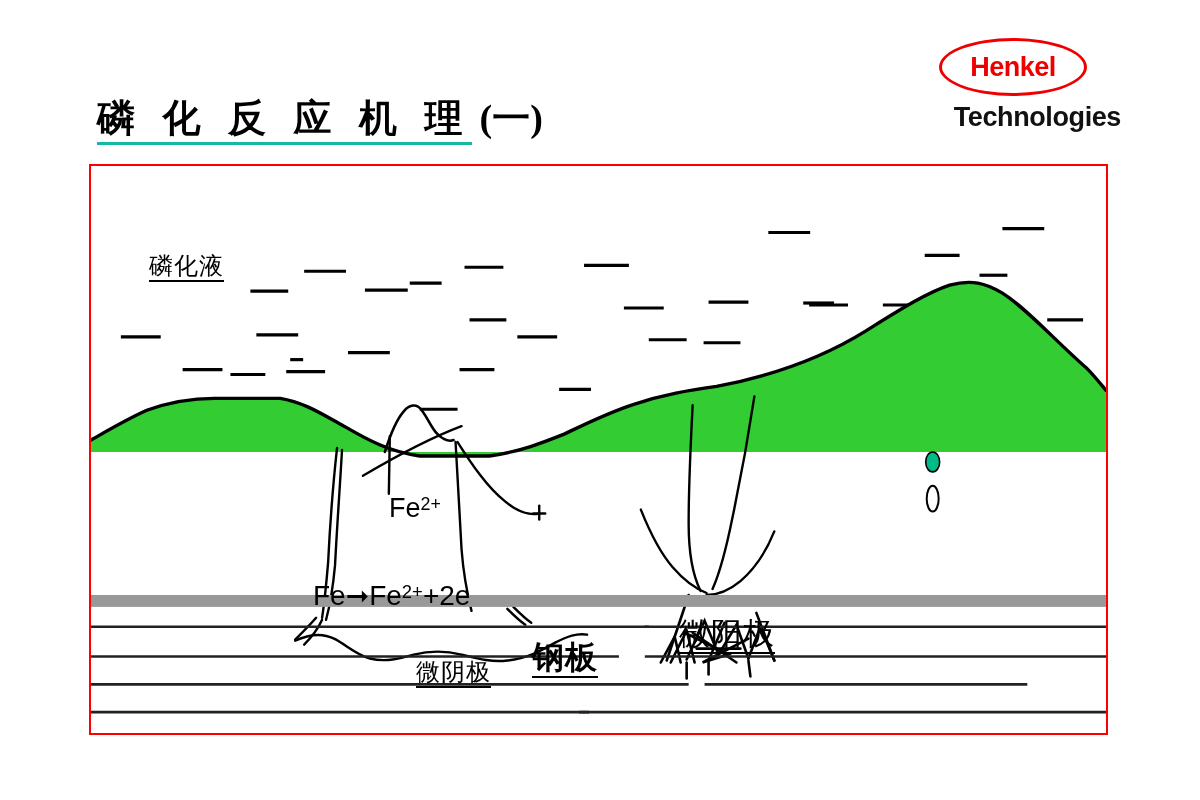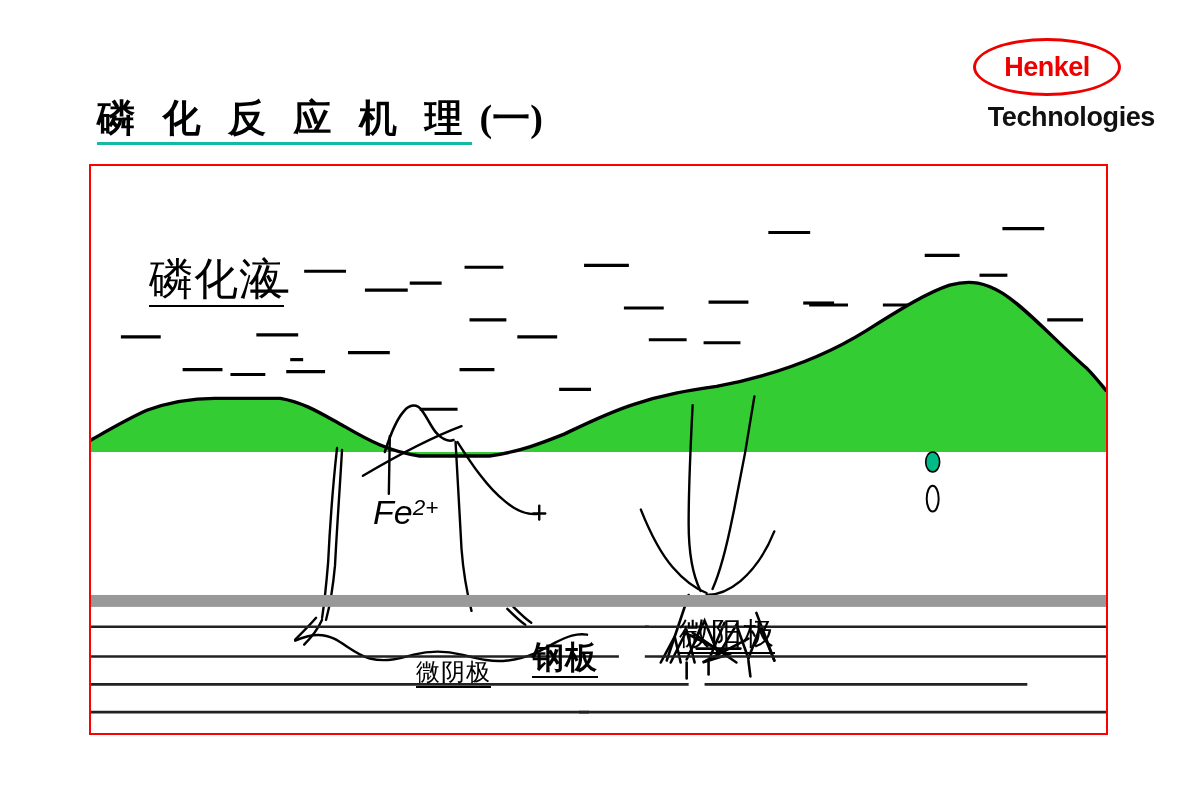--- a/index.html
+++ b/index.html
@@ -18,21 +18,21 @@
     font-family:"Liberation Serif","DejaVu Serif",serif;
     font-size:38px;font-weight:bold;color:#000;
     letter-spacing:2px;white-space:nowrap;
   }
   .title .u{
     border-bottom:3px solid #14b8a6;padding-bottom:3px;
     letter-spacing:9px;
   }
   .title .paren{margin-left:8px;letter-spacing:0px;}
 
-  .logo{position:absolute;left:943px;top:38px;width:212px;height:110px;}
+  .logo{position:absolute;left:909px;top:38px;width:212px;height:110px;}
   .logo-oval{
     position:absolute;left:30px;top:0px;width:148px;height:58px;
     border:3px solid #ee0000;border-radius:50%;
     box-sizing:border-box;
   }
   .logo-word{
     position:absolute;left:30px;top:0px;width:148px;height:58px;
     display:flex;align-items:center;justify-content:center;
     color:#ee0000;font-size:27px;font-weight:bold;
     font-family:"Liberation Sans","DejaVu Sans",sans-serif;
@@ -53,32 +53,32 @@
     background:#ffffff;
     overflow:hidden;
   }
   .canvas{position:absolute;left:0;top:0;width:100%;height:100%;}
 
   
   .lbl{position:absolute;color:#000;white-space:nowrap;}
   .cn{font-family:"Liberation Serif","DejaVu Serif",serif;}
   .uline{border-bottom:2px solid #000;padding-bottom:1px;}
 
-  .lbl-liquid{left:58px;top:84px;font-size:44px;letter-spacing:1px;}
+  .lbl-liquid{left:58px;top:84px;font-size:24px;letter-spacing:1px;}
   .lbl-diffus{left:24px;top:310px;font-size:32px;letter-spacing:4px;}
   .lbl-steel{left:441px;top:470px;font-size:32px;font-weight:bold;letter-spacing:1px;}
   .lbl-cath{left:325px;top:490px;font-size:24px;letter-spacing:1px;}
   .lbl-anod{left:588px;top:447px;font-size:31px;letter-spacing:1px;}
 
   .eq{position:absolute;color:#000;white-space:nowrap;font-size:26px;}
   .eq sub{font-size:0.66em;vertical-align:-0.26em;}
   .eq sup{font-size:0.66em;vertical-align:0.40em;}
 
   .eq-zn{left:580px;top:237px;font-size:28px;}
-  .eq-fe-ion{left:282px;top:327px;font-size:34px;font-style:italic;}
+  .eq-fe-ion{left:298px;top:327px;font-size:27px;}
   .eq-fe-ox{left:222px;top:413px;font-size:28px;}
   .eq-h2{left:765px;top:366px;font-size:26px;}
   .eq-h2 .gap{display:inline-block;width:26px;}
 
   .arrow{font-family:"DejaVu Sans",sans-serif;}
 </style>
 </head>
 <body>
 
 <div class="slide">
@@ -259,16 +259,19 @@
 
     <div class="lbl cn lbl-anod">
       <span class="uline">微阳极</span>
     </div>
 
 
     <div class="eq eq-fe-ion">
       Fe<sup>2+</sup>
     </div>
 
+    <div class="eq eq-fe-ox">
+      Fe<span class="arrow">➞</span>Fe<sup>2+</sup>+2e
+    </div>
 
 
   </div>
 </div>
 
 </body></html>

